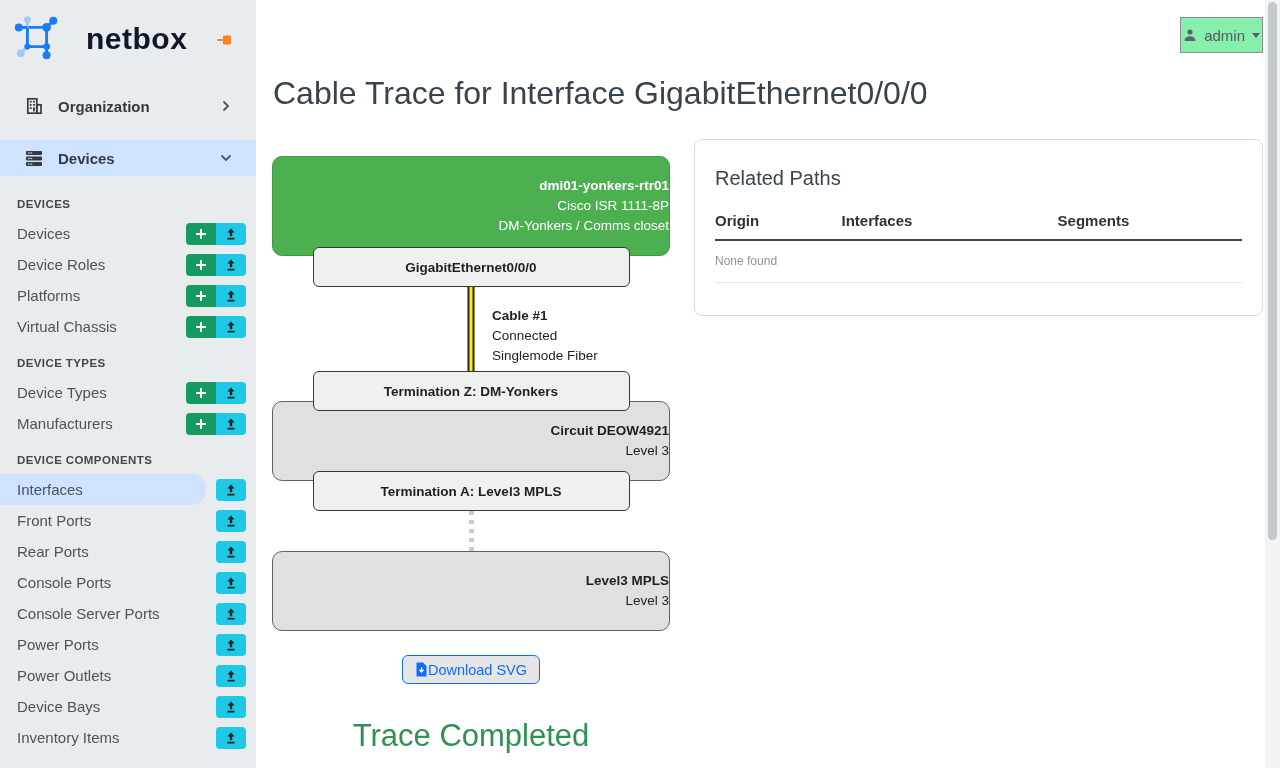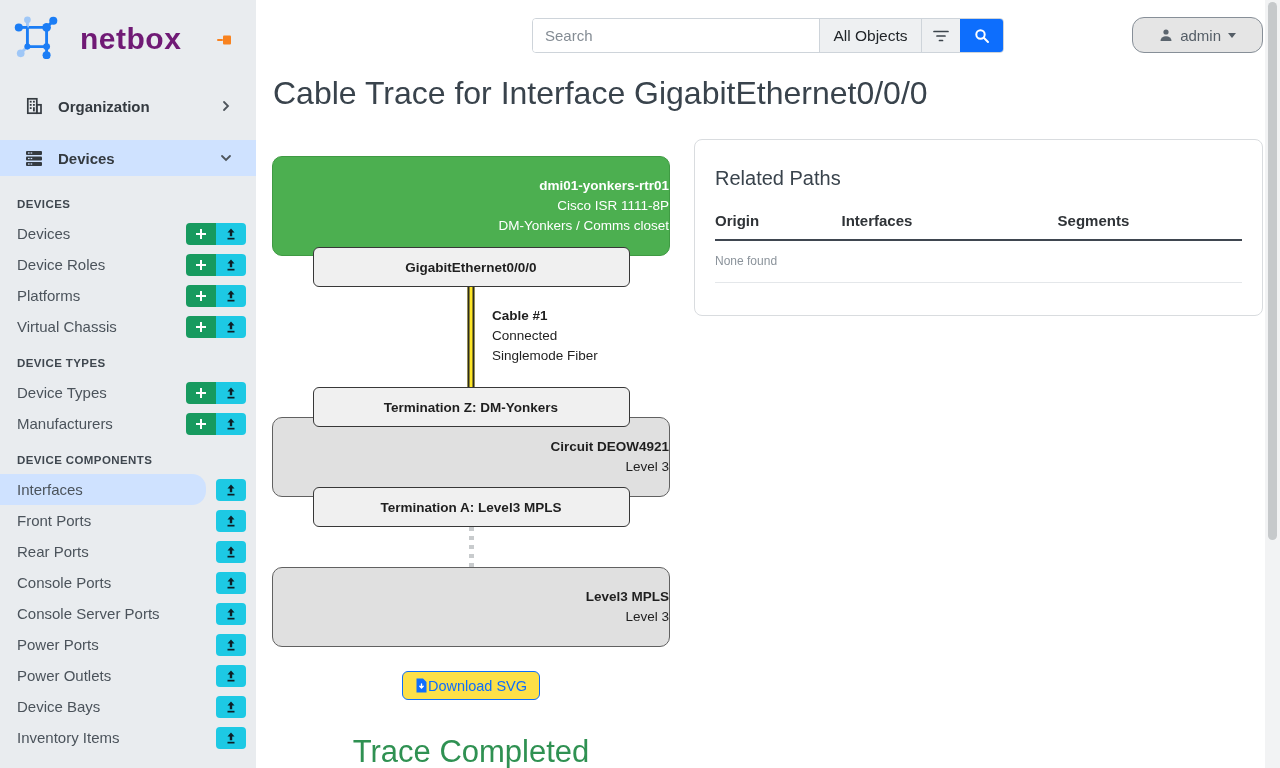--- a/index.html
+++ b/index.html
@@ -3,21 +3,21 @@
 <meta charset="utf-8">
 <style>
   * { margin:0; padding:0; box-sizing:border-box; }
   html,body { width:1280px; height:768px; overflow:hidden; background:#fff;
               font-family:"Liberation Sans", sans-serif; color:#39434c; }
 
   
   .sidebar { position:fixed; left:0; top:0; width:256px; height:768px;
              background:#e9ecef; z-index:5; }
   .brand { height:77px; display:flex; align-items:center; padding-left:14px; position:relative; }
-  .brand-word { font-size:30px; font-weight:700; color:#701a75; letter-spacing:.5px; margin-left:20px; }
+  .brand-word { font-size:30px; font-weight:700; color:#0f172a; letter-spacing:.5px; margin-left:26px; }
   .pin { position:absolute; right:22px; top:32px; }
 
   .nav-menus { padding-top:11px; }
   .nav-menu { height:36px; display:flex; align-items:center; padding:0 24px; margin-bottom:16px; cursor:pointer; }
   .nav-menu.active { background:#cfe2ff; }
   .nav-menu .mi { margin-right:14px; display:flex; }
   .nav-menu .ml { font-size:15px; font-weight:700; color:#343a40; }
   .nav-menu .chev { margin-left:auto; display:flex; }
 
   .section-title { margin:15px 0 8px; padding-left:17px; font-size:11.5px; font-weight:700;
@@ -41,53 +41,53 @@
   .search-group { position:absolute; left:276px; top:18px; height:35px; display:flex;
                   border:1px solid #ced4da; border-radius:4px; overflow:hidden; background:#fff; }
   .search-input { width:286px; height:100%; border:none; outline:none; padding:0 12px;
                   font-size:15px; font-family:"Liberation Sans",sans-serif; color:#343a40; }
   .search-input::placeholder { color:#848c94; }
   .search-scope { width:102px; background:#eef0f2; border-left:1px solid #ced4da; display:flex;
                   align-items:center; justify-content:center; font-size:15.5px; color:#212529; cursor:pointer; }
   .search-filter { width:39px; background:#eef0f2; border-left:1px solid #ced4da; display:flex;
                    align-items:center; justify-content:center; cursor:pointer; }
   .search-btn { width:43px; background:#0d6efd; display:flex; align-items:center; justify-content:center; cursor:pointer; }
-  .user-btn { position:absolute; right:17px; top:17px; height:36px; padding:0 26px;
-              border:1px solid #878f98; border-radius:12px; display:flex; align-items:center; gap:7px;
-              font-size:15px; color:#545d66; background:#e5e5e5; cursor:pointer; }
+  .user-btn { position:absolute; right:17px; top:17px; height:36px; padding:0 2px;
+              border:1px solid #878f98; border-radius:0; display:flex; align-items:center; gap:7px;
+              font-size:15px; color:#545d66; background:#86efac; cursor:pointer; }
   .caret { width:0; height:0; border-left:4px solid transparent; border-right:4px solid transparent;
            border-top:5px solid #545d66; }
 
   h1.page-title { margin:22px 0 0 17px; font-size:32px; font-weight:400; color:#39434c; }
 
   .content { display:flex; align-items:flex-start; }
 
   
   .trace { width:398px; margin:44px 0 0 16px; display:flex; flex-direction:column; align-items:center; }
   .node { width:100%; border-radius:10px; display:flex; flex-direction:column; align-items:flex-end;
           justify-content:center; line-height:20px; font-size:13.5px; position:relative; z-index:1;
           text-align:center; cursor:pointer; }
   .node-device { height:100px; background:#4caf50; border:1px solid #3f9a43; color:#fff; }
   .node-parent { height:80px; background:#e0e0e0; border:1px solid #616161; color:#1f1f1f; }
   .node .nm { font-weight:700; }
   .term { width:317px; height:40px; background:#f0f0f0; border:1px solid #383838; border-radius:6px;
           display:flex; align-items:center; justify-content:center; font-size:13.5px; font-weight:700;
           color:#1f1f1f; position:relative; z-index:2; cursor:pointer; }
   .ov-up { margin-top:-9px; }
   .ov-up10 { margin-top:-10px; }
-  .cable-seg { width:100%; height:100px; position:relative; }
+  .cable-seg { width:100%; height:84px; position:relative; }
   .cable-line { position:absolute; left:50%; transform:translateX(-50%); top:0; bottom:0; width:7px;
                 background:#ffe626; border-left:2px solid #2b2b1e; border-right:2px solid #2b2b1e; }
   .cable-labels { position:absolute; left:calc(50% + 21px); top:19px; line-height:20px; font-size:13.5px;
                   color:#1f1f1f; white-space:nowrap; text-align:left; }
   .cable-labels .cl { font-weight:700; cursor:pointer; }
   .dash-line { width:5px; height:40px;
                background:repeating-linear-gradient(to bottom,#c8cbcd 0 4px,transparent 4px 9px); }
   .dl-btn { margin-top:24px; height:29px; padding:0 12px; display:flex; align-items:center; 
-            border:1px solid #0d6efd; border-radius:6px; background:#fde047; color:#0d6efd; font-size:14.5px;
+            border:1px solid #0d6efd; border-radius:6px; background:#e5e5e5; color:#0d6efd; font-size:14.5px;
             cursor:pointer; }
   .trace-status { margin-top:34px; font-size:31px; color:#2f9152; font-weight:400; }
 
   
   .card { margin:27px 0 0 24px; width:569px; background:#fff; border:1px solid #d9dcdf; border-radius:8px;
           padding:20px 20px 32px; }
   .card h2 { font-size:20px; font-weight:400; color:#39434c; margin-bottom:16px;margin-top:7px; }
   table.paths { width:100%; border-collapse:collapse; }
   .paths th { text-align:left; font-size:15px; color:#2f3337; padding:6px 0 10px;
               border-bottom:2px solid #3f4650; }
@@ -394,39 +394,20 @@
             </span>
         </span>
       </div>
     </div>
   </div>
 </div>
 
 <div class="main">
 
   <div class="topbar">
-    <div class="search-group">
-      <input class="search-input" type="text" placeholder="Search" style="">
-      <div class="search-scope">All Objects</div>
-      <div class="search-filter">
-        <svg width="16" height="14" viewBox="0 0 16 14">
-          <g stroke="#3c444c" stroke-width="1.7" stroke-linecap="round">
-            <path d="M1 2.5h14"></path>
-              <path d="M4 7h8"></path>
-              <path d="M6.5 11.5h3"></path>
-          </g>
-        </svg>
-      </div>
-      <div class="search-btn">
-        <svg width="16" height="16" viewBox="0 0 16 16" fill="none" stroke="#fff" stroke-width="2">
-          <circle cx="6.5" cy="6.5" r="4.2"></circle>
-            <path d="M9.8 9.8 L14 14" stroke-linecap="round"></path>
-        </svg>
-      </div>
-    </div>
 
     <div class="user-btn">
       <svg width="14" height="14" viewBox="0 0 14 14" fill="#5a646d">
         <circle cx="7" cy="4" r="2.6"></circle>
           <path d="M1.5 13 a5.5 4.8 0 0 1 11 0 Z"></path>
       </svg>
       <span>admin</span>
       <span class="caret"></span>
     </div>
   </div>

